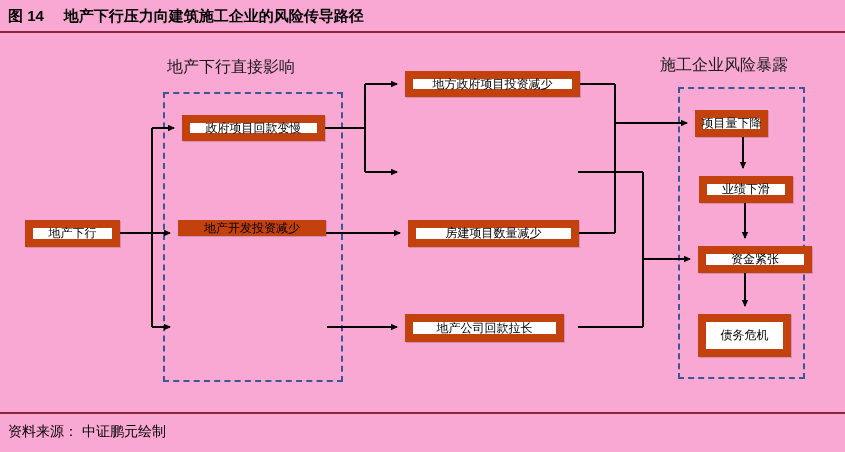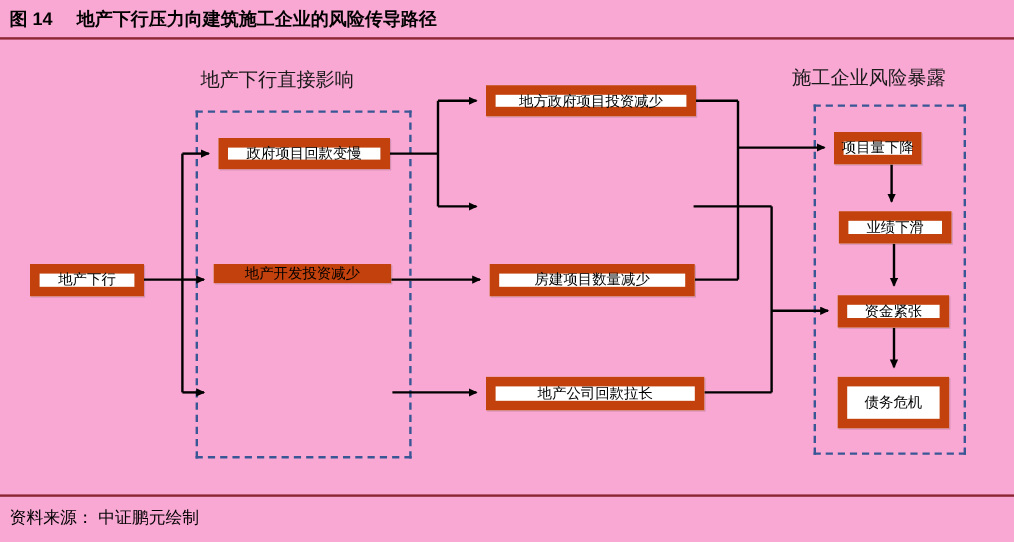--- a/index.html
+++ b/index.html
@@ -123,23 +123,23 @@
     </g>
   </svg>
 
   <div class="node" style="left:25px; top:220px; width:95px; height:27px;">地产下行</div>
 
   <div class="node" style="left:182px; top:115px; width:143px; height:26px;">政府项目回款变慢</div>
   <div class="node" style="left:178px; top:220px; width:148px; height:15px;">地产开发投资减少</div>
 
   <div class="node" style="left:405px; top:71px; width:175px; height:26px;">地方政府项目投资减少</div>
   <div class="node" style="left:408px; top:220px; width:171px; height:27px;">房建项目数量减少</div>
-  <div class="node" style="left:405px; top:314px; width:182px; height:28px;">地产公司回款拉长</div>
+  <div class="node" style="left:405px; top:314px; width:159px; height:28px;">地产公司回款拉长</div>
 
   <div class="node" style="left:695px; top:110px; width:73px; height:27px;">项目量下降</div>
   <div class="node" style="left:699px; top:176px; width:94px; height:27px;">业绩下滑</div>
-  <div class="node" style="left:698px; top:246px; width:93px; height:27px;">资金紧张</div>
+  <div class="node" style="left:698px; top:246px; width:114px; height:27px;">资金紧张</div>
   <div class="node" style="left:698px; top:314px; width:93px; height:43px;">债务危机</div>
 
   <div class="rule rule-bottom"></div>
   <div class="source-note">资料来源： 中证鹏元绘制</div>
 
 </div>
 
 </body></html>

